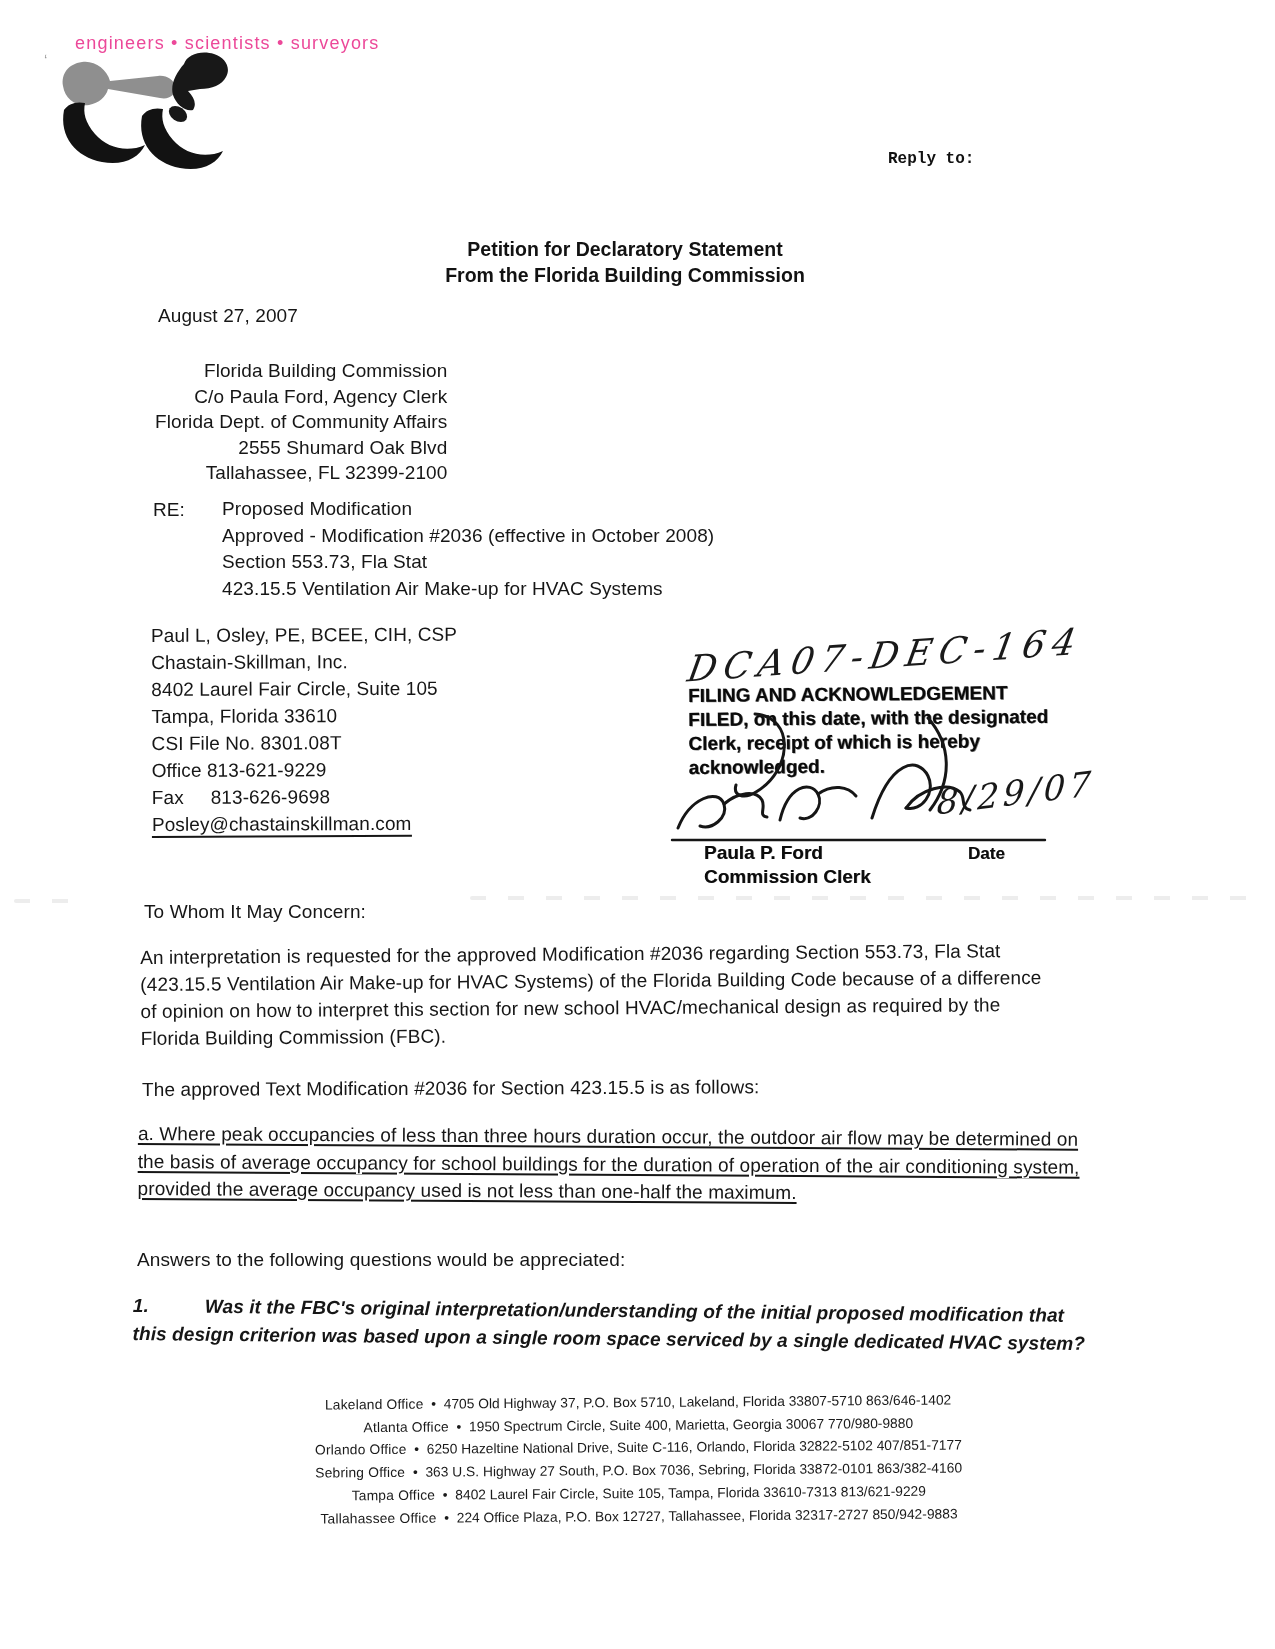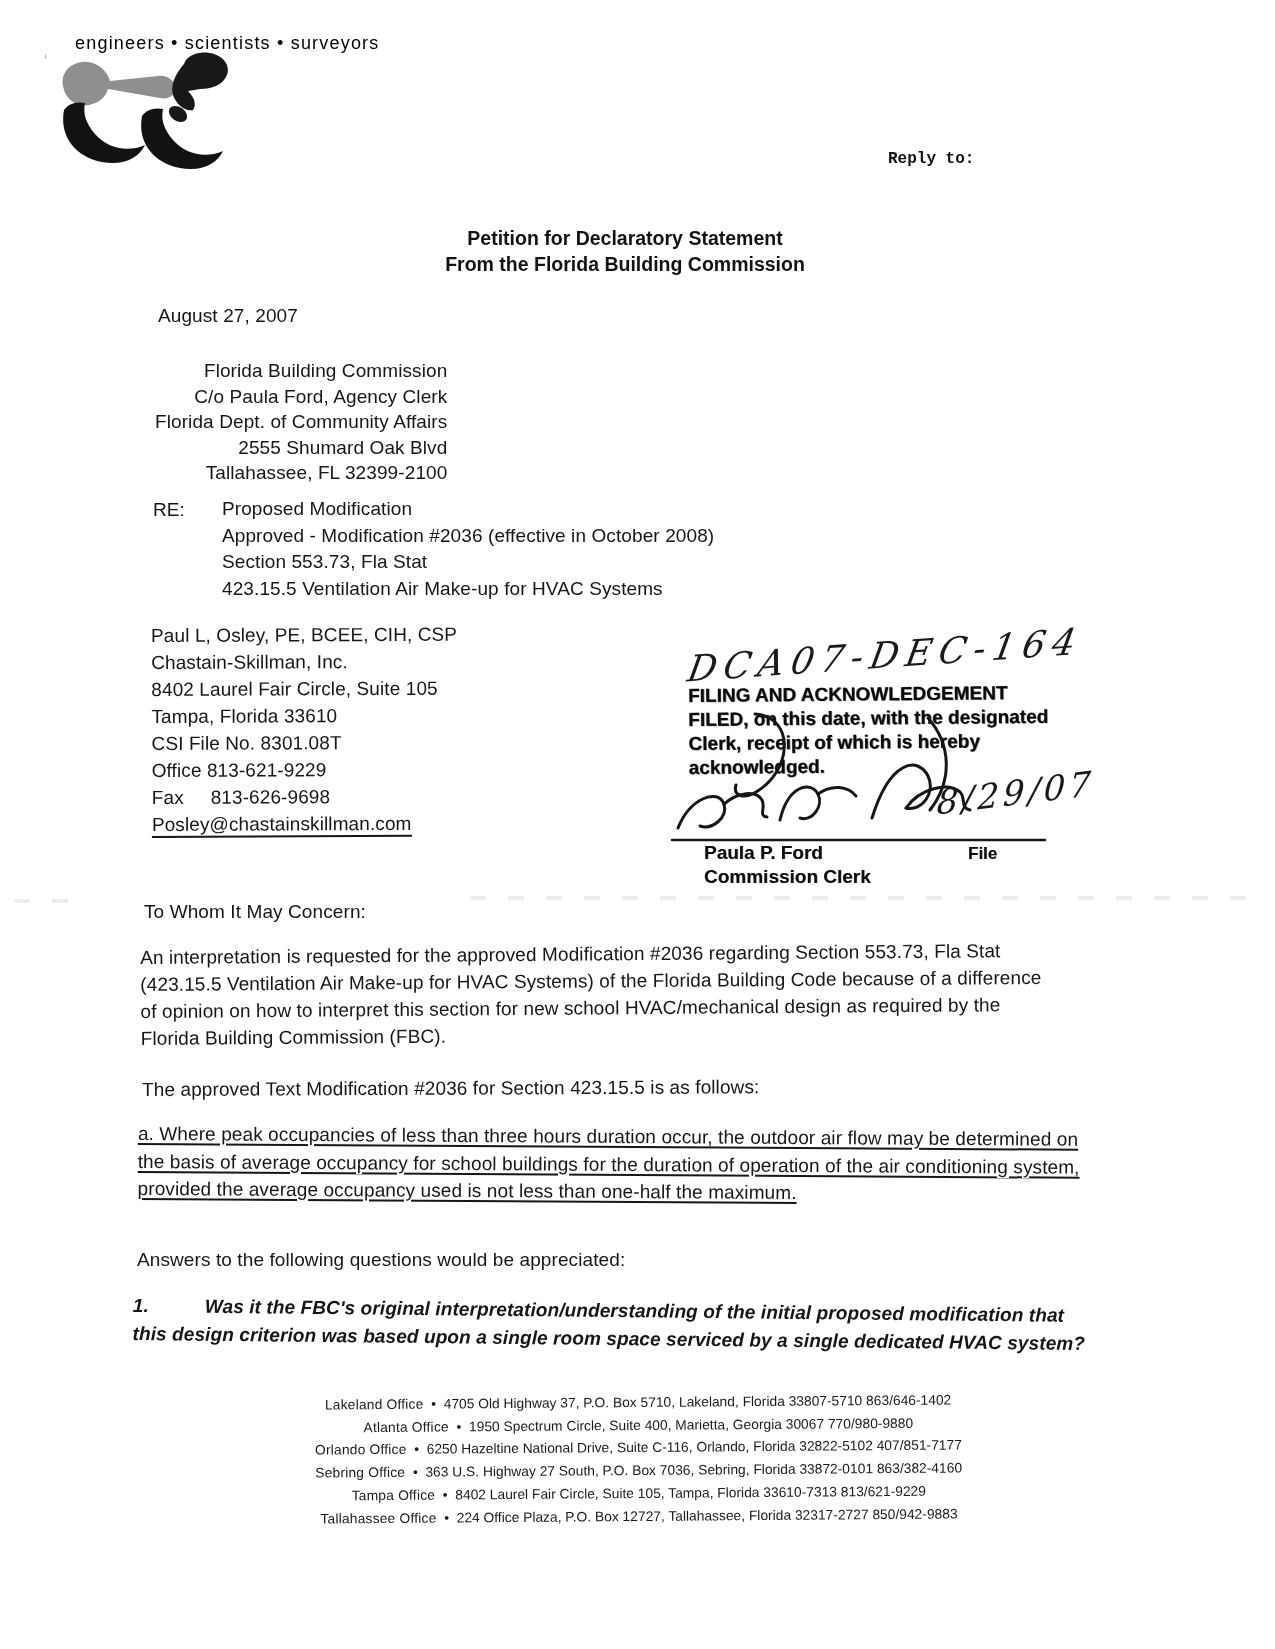--- a/index.html
+++ b/index.html
@@ -4,21 +4,21 @@
 <style>
   html,body{margin:0;padding:0;background:#e8e8e8;}
   .page{
     position:relative;width:1275px;height:1649px;margin:0 auto;
     background:#fff;overflow:hidden;
     font-family:"Liberation Sans","DejaVu Sans",sans-serif;
     color:#141414;
   }
   .abs{position:absolute;}
   
-  .tagline{font-size:18px;letter-spacing:1.2px;color:#000000;}
+  .tagline{font-size:18px;letter-spacing:1.2px;color:#ec4899;}
   .logoname{font-size:47px;font-weight:700;letter-spacing:-1px;line-height:50px;color:#0d0d0d;}
   .replyto{font-size:16px;font-weight:700;color:#111;}
   
   .title{width:660px;text-align:center;font-size:19.5px;font-weight:700;line-height:26px;color:#121212;}
   
   .t{font-size:19px;line-height:27px;color:#161616;letter-spacing:.1px;}
   .addr-line{white-space:pre;}
   .block p{margin:0;}
   .email{border-bottom:2px solid #161616;padding-bottom:1px;}
   
@@ -77,21 +77,21 @@
 
       <path d="M86,64 C81,91 98,111 124,116 C145,120 161,112 167,99 C149,107 129,102 117,88 C107,76 105,67 107,57 C98,55 90,58 86,64 Z" fill="#121212"></path>
     </svg>
   </div>
 
   <div class="abs logoname" style="left:230px;top:57px;">
   </div>
 
   <div class="abs replyto" style="left:888px;top:150px;font-family:Liberation Mono, monospace;">Reply to:</div>
 
-  <div class="abs title" style="left:295px;top:225px;">
+  <div class="abs title" style="left:295px;top:236px;">
     <div>Petition for Declaratory Statement</div>
     <div>From the Florida Building Commission</div>
   </div>
 
   <div class="abs t" style="left:158px;top:292px;margin-top:10px;">August 27, 2007</div>
 
   <div class="abs t block" style="left:155px;top:358px;line-height:25.5px;text-align:right;">
     <p>Florida Building Commission</p>
     <p>C/o Paula Ford, Agency Clerk</p>
     <p>Florida Dept. of Community Affairs</p>
@@ -143,21 +143,21 @@
         <path d="M246,108 C260,88 288,82 300,92 C306,98 300,108 310,110"></path>
 
         <path d="M12,140 L385,140" stroke-width="2.4"></path>
       </g>
     </svg>
   </div>
 
   <div class="abs handdate" style="left:938px;top:782px;">8/29/07</div>
 
   <div class="abs signer" style="left:704px;top:842px;">Paula P. Ford</div>
-  <div class="abs signer" style="left:968px;top:844px;font-size:17px;">File</div>
+  <div class="abs signer" style="left:968px;top:844px;font-size:17px;">Date</div>
   <div class="abs signer" style="left:704px;top:866px;">Commission Clerk</div>
 
   <div class="abs streak" style="left:470px;top:896px;width:780px;"></div>
   <div class="abs streak" style="left:14px;top:899px;width:60px;"></div>
 
   <div class="abs t" style="left:144px;top:898px;">To Whom It May Concern:</div>
 
   <div class="abs t para r-neg" style="left:140px;top:944px;">An interpretation is requested for the approved Modification #2036 regarding Section 553.73, Fla Stat (423.15.5 Ventilation Air Make-up for HVAC Systems) of the Florida Building Code because of a difference of opinion on how to interpret this section for new school HVAC/mechanical design as required by the Florida Building Commission (FBC).</div>
 
   <div class="abs t r-neg2" style="left:142px;top:1076px;">The approved Text Modification #2036 for Section 423.15.5 is as follows:</div>

